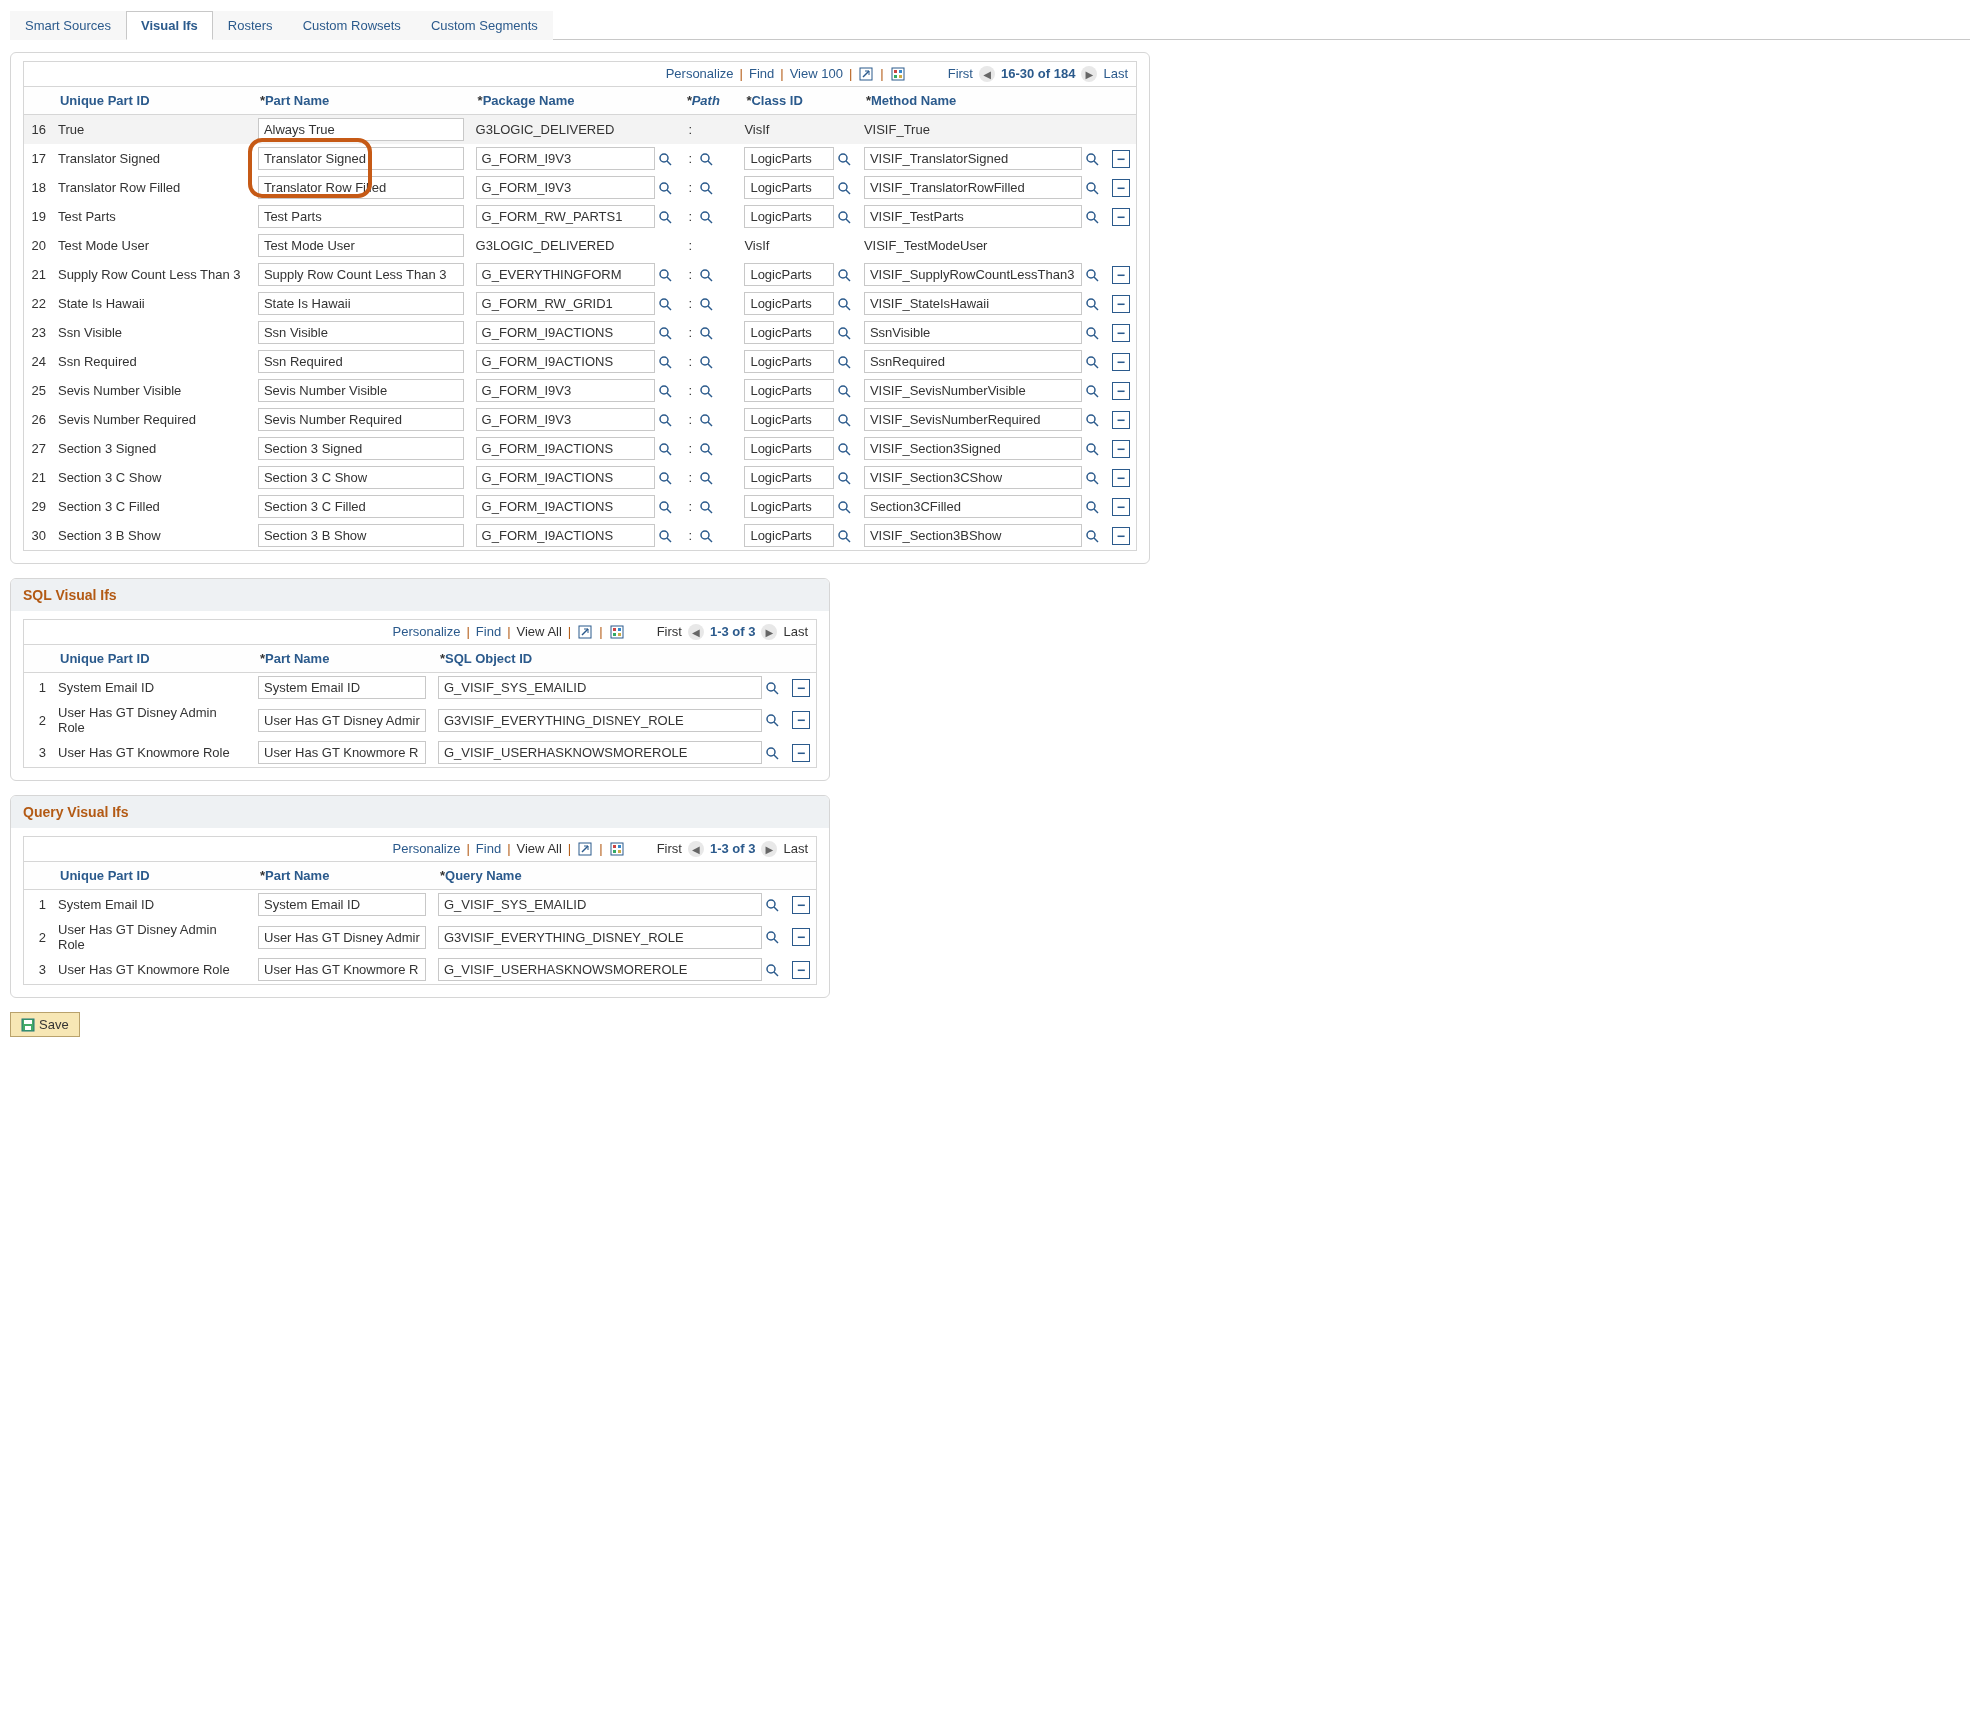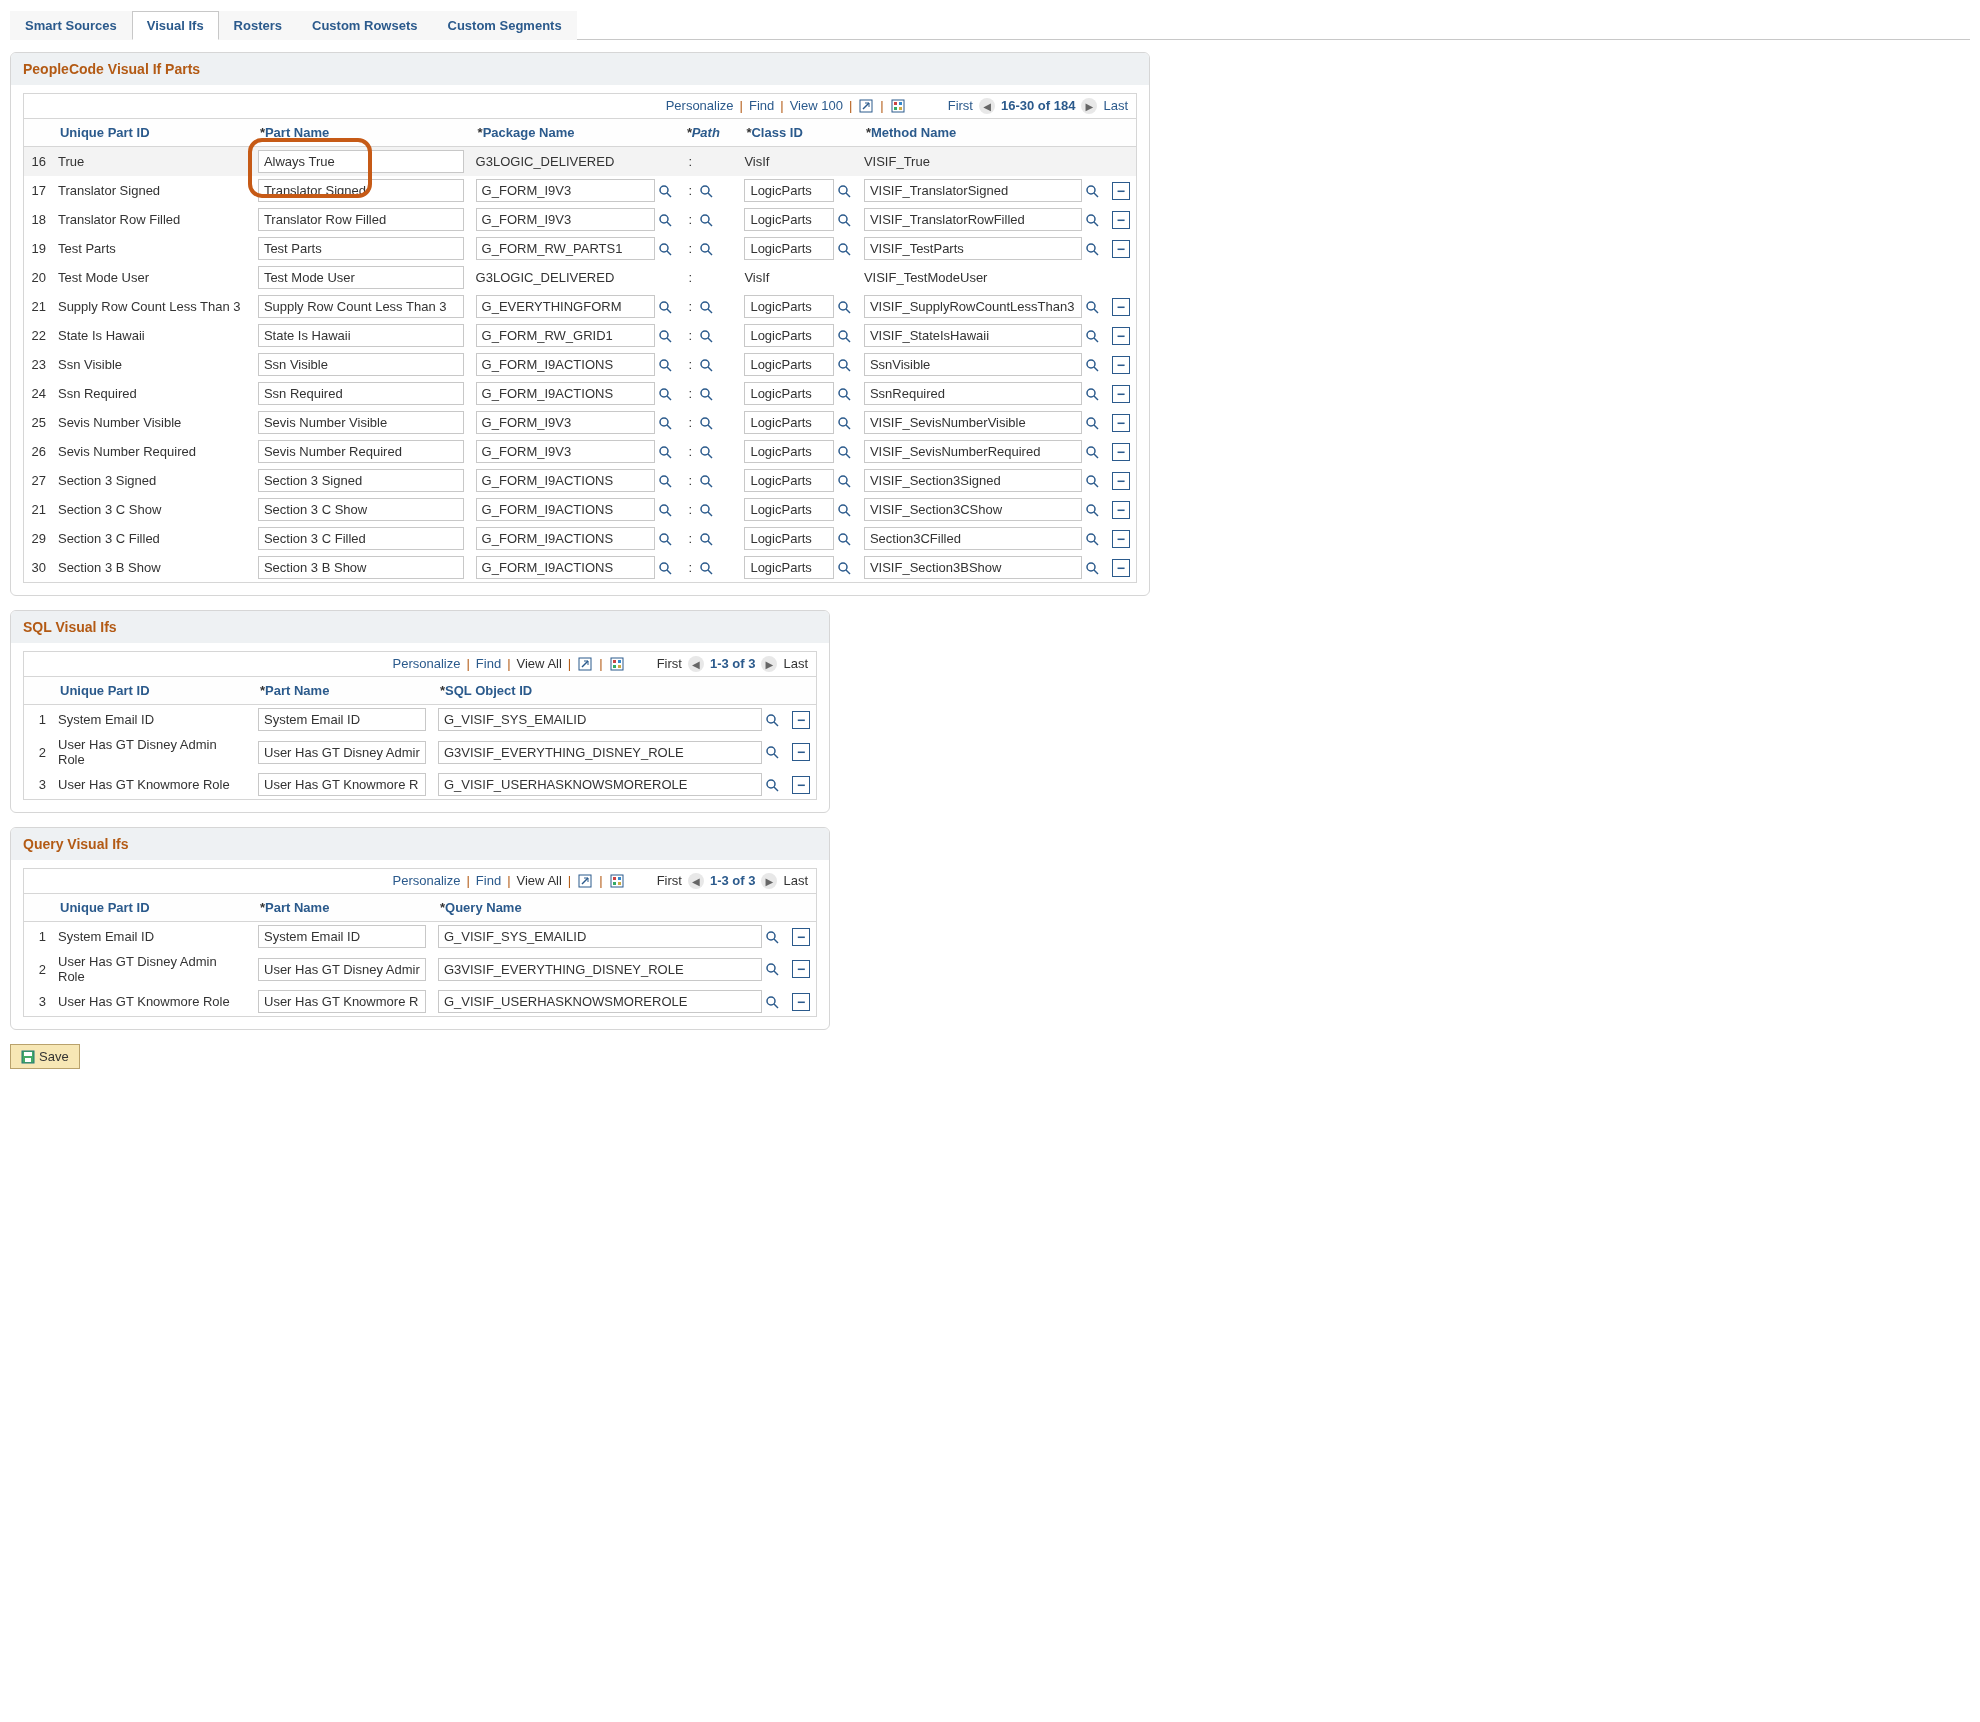--- a/index.html
+++ b/index.html
@@ -18,21 +18,20 @@
   }
   .tab {
     padding: 6px 14px;
     color: #2b5a8c;
     cursor: pointer;
     border: 1px solid transparent;
     border-bottom: none;
     position: relative;
     top: 1px;
     background: #f7f7f7;
-    font-weight: bold;
   }
   .tab.active {
     font-weight: bold;
     background: #fff;
     border: 1px solid #c8c8c8;
     border-bottom: 1px solid #fff;
     color: #2b5a8c;
   }
   .panel {
     border: 1px solid #d6d6d6;
@@ -154,21 +153,20 @@
 
 <div class="tabs" id="tabs">
     <span class="tab">Smart Sources</span>
     <span class="tab active">Visual Ifs</span>
     <span class="tab">Rosters</span>
     <span class="tab">Custom Rowsets</span>
     <span class="tab">Custom Segments</span>
   </div>
 
 <div class="panel rel" style="width:1140px;">
-  <div class="panel-title">PeopleCode Visual If Parts</div>
   <div class="grid-wrap">
     <div class="grid-toolbar">
       <span class="tb-link">Personalize</span>
       <span class="tb-sep">|</span>
       <span class="tb-link">Find</span>
       <span class="tb-sep">|</span>
       <span class="tb-link">View 100</span>
       <span class="tb-sep">|</span>
       <span class="tb-icon" title="zoom">
         <svg width="14" height="14" viewBox="0 0 14 14">

